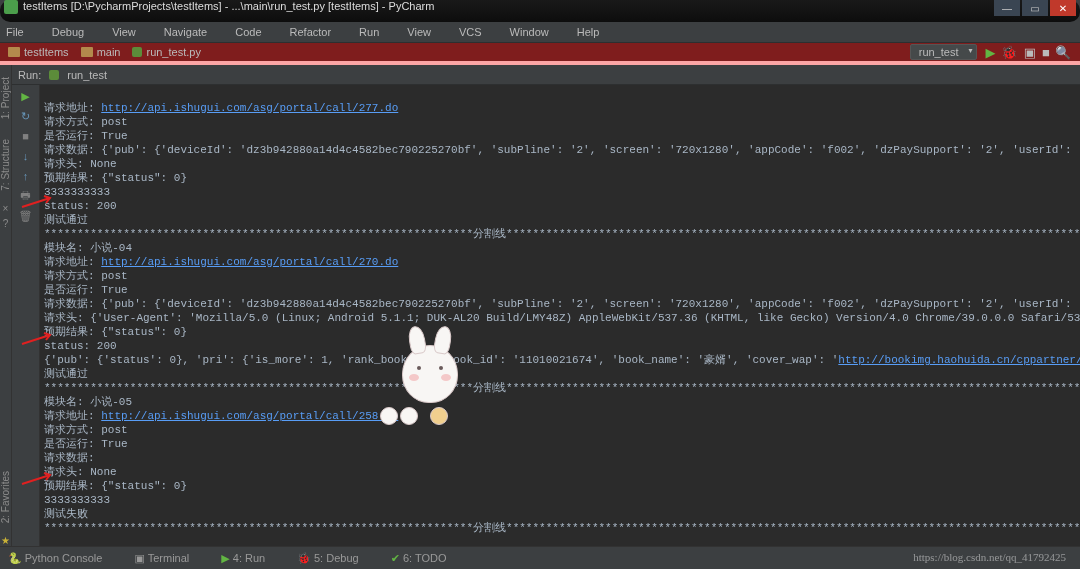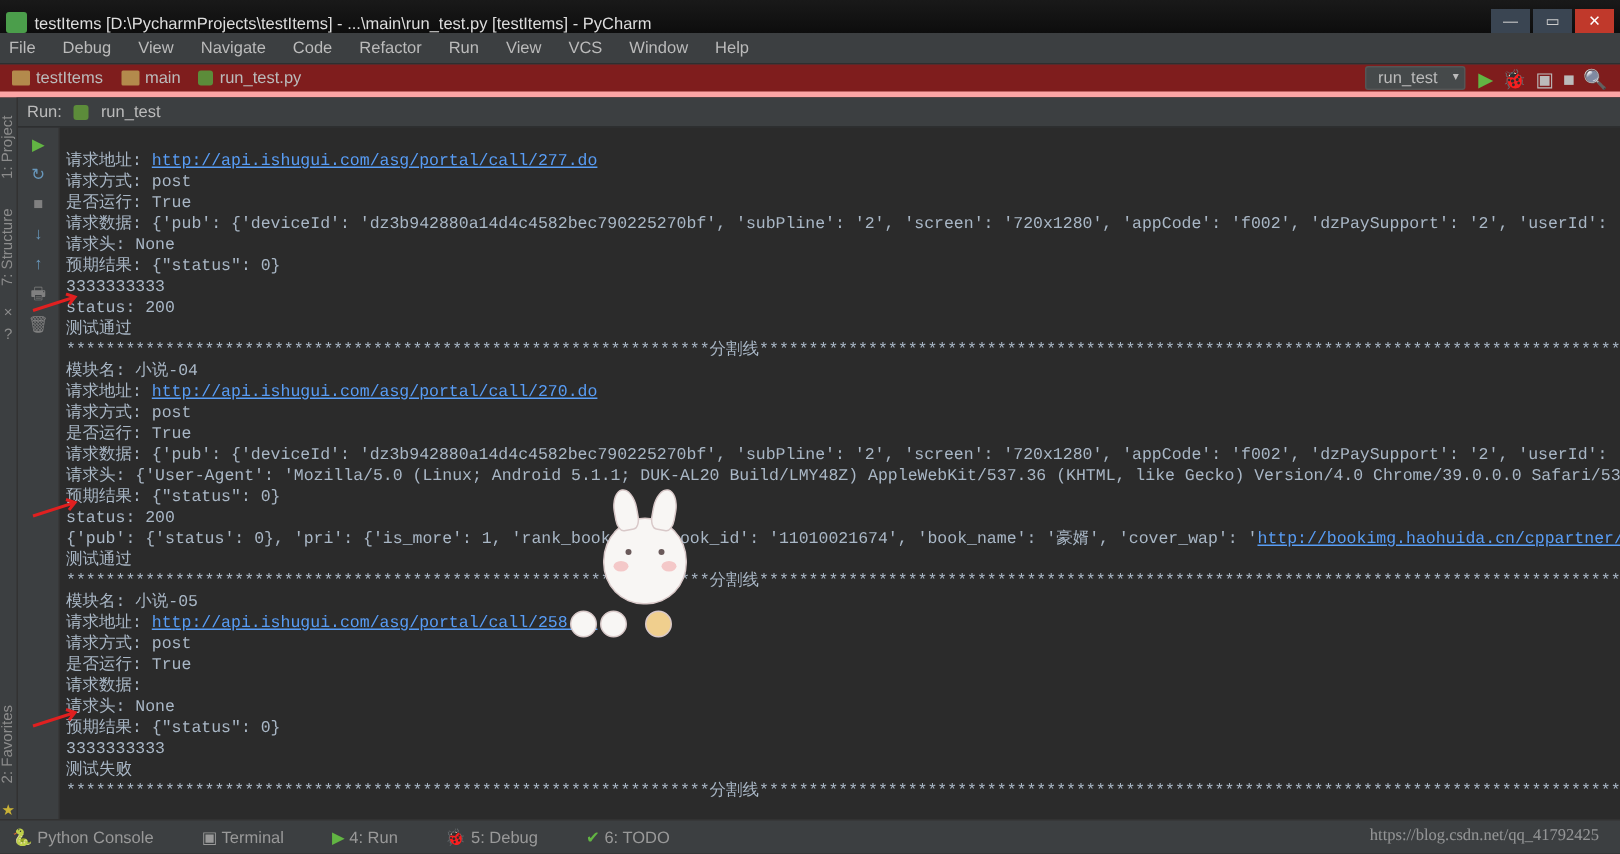--- a/index.html
+++ b/index.html
@@ -11,39 +11,40 @@
   width: 1080px;
   height: 569px;
   overflow: hidden;
   position: relative;
 }
 .titlebar {
   height: 22px;
   background: linear-gradient(#191919, #0d0d0d);
   color: #ddd;
   display: flex;
-  align-items: flex-end;
+  align-items: flex-start;
   padding: 0 4px;
   font-size: 11px;
+  border-radius: 10px;
 }
 .titlebar-icon { width: 14px; height: 14px; background: #4b9e4b; border-radius: 2px; margin-right: 5px; }
 .titlebar-text { flex: 1; }
 .win-buttons { display: flex; gap: 2px; }
 .win-btn { width: 26px; height: 16px; display: flex; align-items: center; justify-content: center; font-size: 10px; }
 .win-min { background: #3a4552; color: #ccc; }
 .win-max { background: #3a4552; color: #ccc; }
 .win-close { background: #c0392b; color: #fff; }
 .menubar {
   height: 21px;
   background: #3c3f41;
   display: flex;
   align-items: center;
   padding: 0 6px;
   font-size: 11px;
-  gap: 18px;
+  gap: 28px;
   border-bottom: 1px solid #2d2f30;
   color: #bbbbbb;
 }
 .nav-row {
   height: 22px;
   background: #7f1d1d;
   display: flex;
   align-items: center;
   padding: 0 8px;
   font-size: 11px;

